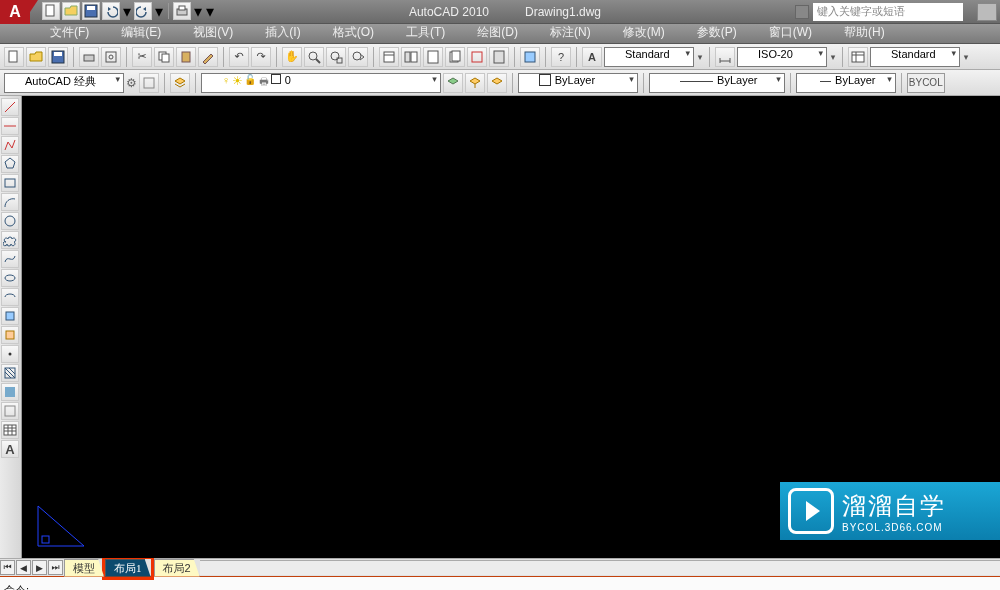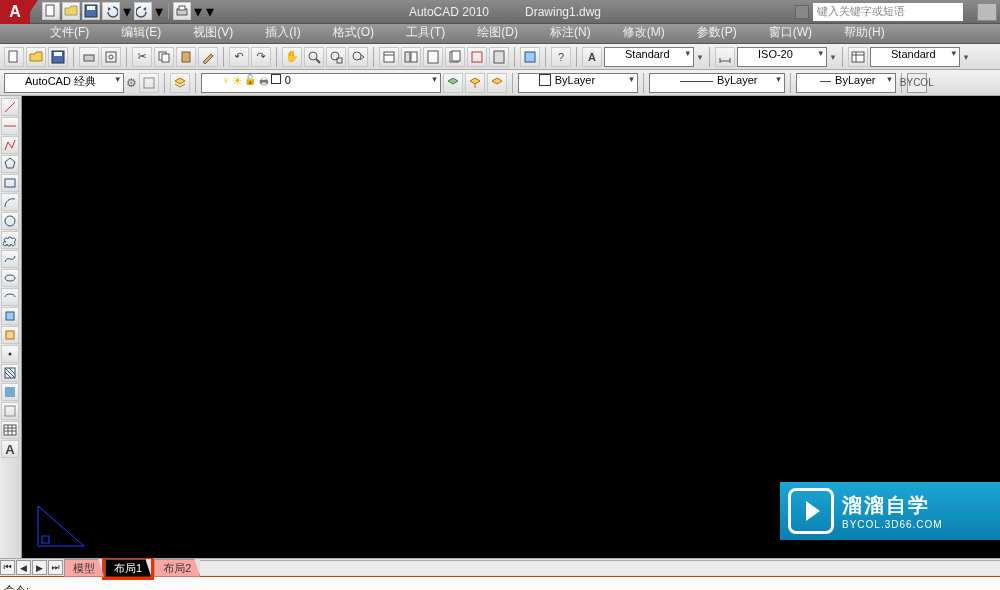--- a/index.html
+++ b/index.html
@@ -30,51 +30,51 @@
 .tb-sep { width:1px; height:20px; background:#aaa; margin:0 3px;}
 .dropdown { height:20px; border:1px solid #7a7a7a; background:#fff; font-size:11px; display:flex; align-items:flex-start; padding:0 20px; position:relative; }
 .dropdown::after { content:"▾"; position:absolute; right:3px; font-size:9px; color:#444;}
 .dd-sm { width:8px; color:#555; font-size:9px; text-align:center;}
 
 .row1-ws { width:120px; }
 .row1-layer { width:240px; }
 .row1-style { width:90px; }
 .row2-bylayerdd{ width:120px; }
 .row2-linedd{ width:136px; text-align:center; justify-content:center; padding-right:16px;}
-.row2-bycol{ width:20px; height:20px; border:1px solid #999; font-size:10px; display:flex; align-items:center; justify-content:center; background:#eee; color:#555;}
+.row2-bycol{ width:38px; height:20px; border:1px solid #999; font-size:10px; display:flex; align-items:center; justify-content:center; background:#eee; color:#555;}
 
 .layer-swatch{ width:10px;height:10px;border:1px solid #333; background:#fff; margin-right:4px;}
 .sun{ color:#e6c200; font-size:12px; margin-right:2px;}
 .bulb{ color:#e6c200; font-size:11px; margin-right:2px;}
 .lock{ color:#777; font-size:10px; margin-right:2px;}
 
 
 .main { display:flex; height: calc(590px - 24px - 20px - 26px - 26px - 14px - 18px); }
 .side-toolbar { width:22px; background:linear-gradient(to right,#eaeaea,#d6d6d6); border-right:1px solid #999; display:flex; flex-direction:column; gap:1px; padding:2px 1px;}
 .side-toolbar .tb-btn{ width:18px; height:18px; border:1px solid #cacaca;}
 .canvas { flex:1; background:#000; position:relative; }
 
 
 .ucs { position:absolute; left:12px; bottom:8px; width:56px; height:48px; }
 .ucs line { stroke:#2040ff; stroke-width:1; }
 
 
 .badge { position:absolute; right:0; bottom:18px; width:220px; height:58px; background:linear-gradient(#1ba7d6,#0b7fae); display:flex; align-items:center; color:#fff; }
 .badge .play{ width:46px; height:46px; border:3px solid #fff; border-radius:8px; margin:0 8px; display:flex; align-items:center; justify-content:center;}
 .badge .play::before{ content:""; border-left:14px solid #fff; border-top:10px solid transparent; border-bottom:10px solid transparent; margin-left:4px;}
-.badge .txt .cn{ font-size:20px; font-weight:bold; letter-spacing:2px;}
+.badge .txt .cn{ font-size:24px; font-weight:normal; letter-spacing:2px;}
 .badge .txt .en{ font-size:10px; letter-spacing:1px;}
 
 
 .tabrow { height:18px; background:#e2e2e2; border-top:1px solid #aaa; display:flex; align-items:center; font-size:11px; }
 .tab-nav { display:flex; }
 .tab-nav .nb{ width:15px; height:15px; border:1px solid #999; background:#f2f2f2; display:flex; align-items:center; justify-content:center; font-size:9px; color:#333; margin-right:1px;}
 .tab { padding:1px 8px; background:#f4f4f4; border:1px solid #999; border-bottom:none; margin-right:0; position:relative; cursor:default; clip-path: polygon(0 0, calc(100% - 6px) 0, 100% 100%, 0 100%);}
-.tab.inactive{ background:#fca5a5; color:#333;}
-.tab.active-dark{ background:#000000; color:#fff; border-color:#555;}
+.tab.inactive{ background:#fef9c3; color:#333;}
+.tab.active-dark{ background:#0c4a6e; color:#fff; border-color:#555;font-family:Liberation Serif, serif;}
 .tab-highlight-box{ border:3px solid #e30; padding:0; display:inline-block; background:transparent; margin-left:-2px;}
 .tabfill{ flex:1; border-top:1px solid #aaa; height:15px; background:#ececec;}
 
 
 .cmdrow { height:27px; background:#fbfbfb; border-top:1px solid #c2410c; font-size:11px; color:#111; padding:0 4px; display:flex; align-items:center; }
 .gear{color:#666;font-size:12px;}
 .swatch-sq{ width:12px;height:12px; display:inline-block; background:#fff; border:1px solid #333; margin-right:4px;}
 </style>
 </head>
 <body>

